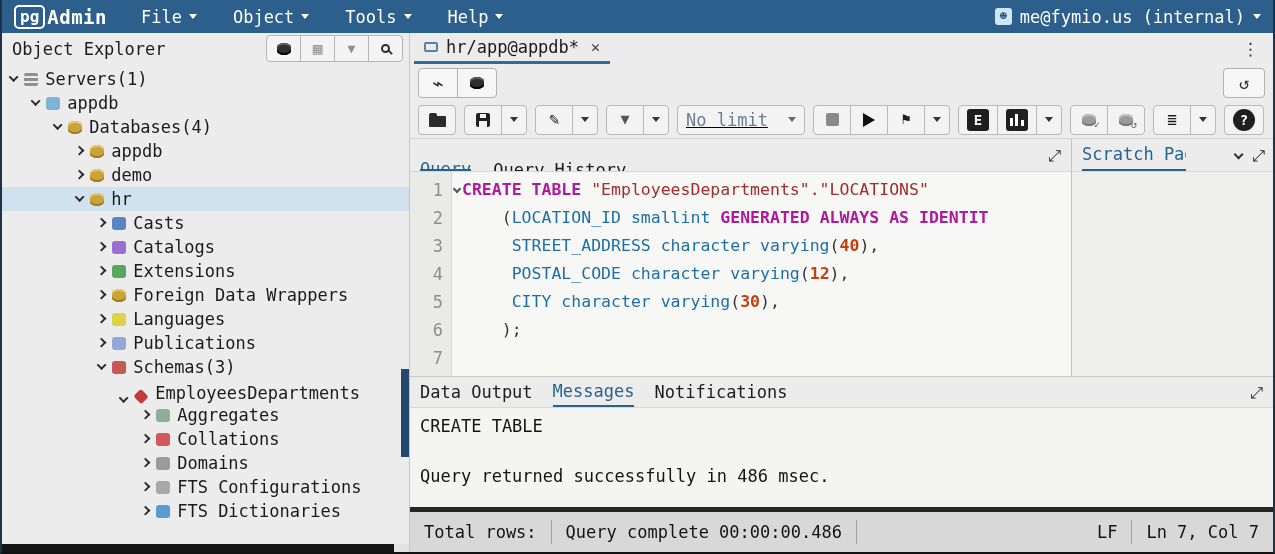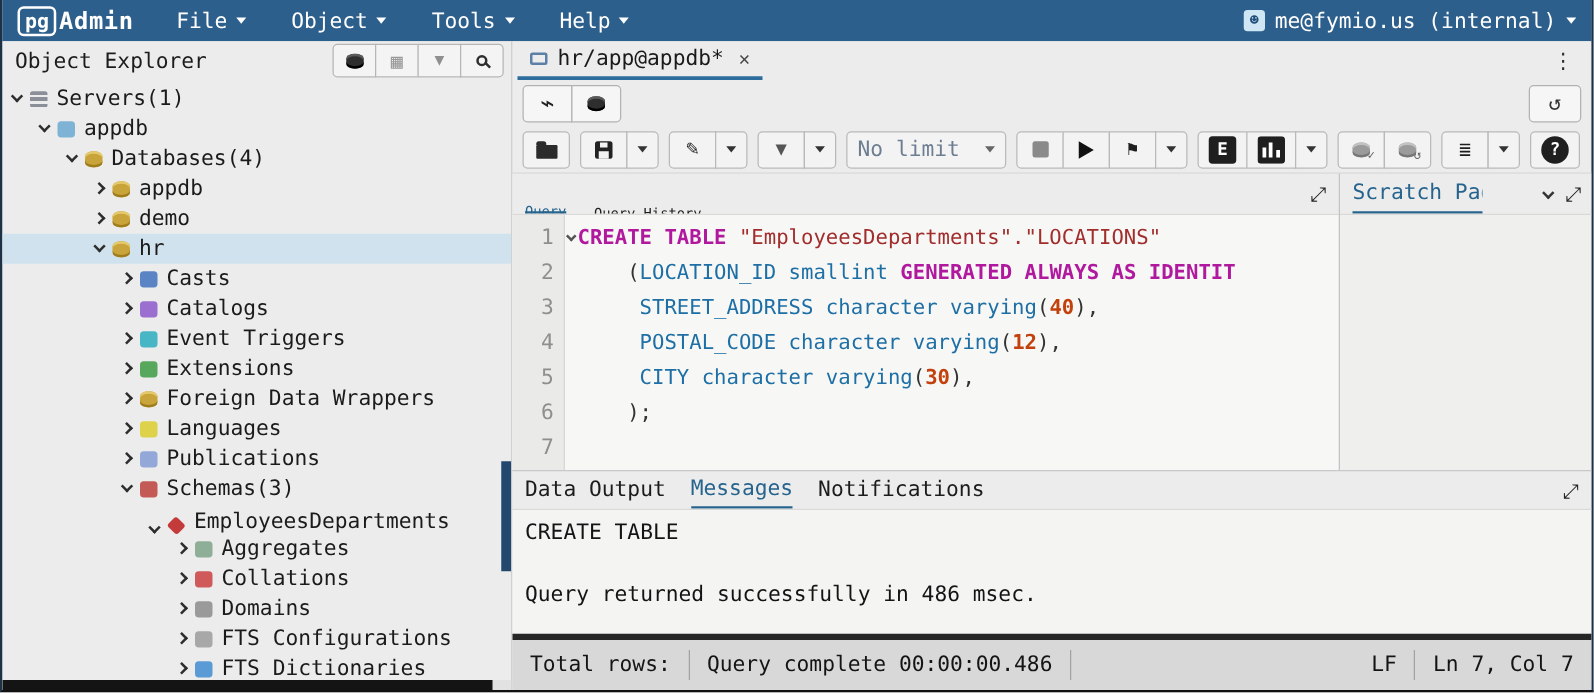--- a/index.html
+++ b/index.html
@@ -97,21 +97,21 @@
       background-size:3px 8px,3px 12px,3px 6px; background-position:4px 9px,9px 5px,15px 11px; background-repeat:no-repeat; }
   .dbmini { position:relative; }
   .dbmini .ov { position:absolute; right:-4px; bottom:-4px; font-size:10px; color:#666; }
   .icon-list { font-size:16px; color:#1e1e1e; line-height:1; }
   .chipQ { width:22px; height:22px; background:#1f1f1f; border-radius:50%; color:#fff; font-weight:bold; font-size:14px; display:flex; align-items:center; justify-content:center; }
 
   
   .workspace { flex:1; min-height:0; display:flex; border-top:1px solid #d5d5d5; }
   .editor-pane { flex:1; min-width:0; display:flex; flex-direction:column; }
   .paneltabs { height:32px; flex:0 0 auto; display:flex; align-items:stretch; padding-left:10px; gap:22px; background:#ececec; }
-  .ptab { display:flex; align-items:center; font-size:11px; color:#1c1c1c;margin-top:30px; }
+  .ptab { display:flex; align-items:center; font-size:17px; color:#1c1c1c;margin-top:30px; }
   .ptab.active { color:#26648e; border-bottom:2px solid #26648e; }
   .expand-ic { margin-left:auto; align-self:center; margin-right:10px; font-size:16px; color:#222; }
   .editor { flex:1; min-height:0; display:flex; background:#f7f7f5; border-top:1px solid #d9d9d7; }
   .gutter { width:42px; flex:0 0 auto; background:#eaeae8; border-right:1px solid #d8d8d6; padding-top:4px; }
   .gnum { height:28px; font-size:17px; color:#8f8f8f; text-align:right; padding-right:8px; line-height:28px; position:relative; }
   .gnum .fold { position:absolute; right:-9px; top:10px; border:solid #555; border-width:0 2px 2px 0; padding:2px; transform:rotate(45deg); }
   .code { flex:1; min-width:0; overflow:hidden; padding:4px 0 0 10px; }
   .cline { height:28px; line-height:28px; font-size:16.5px; white-space:pre; }
   .tok-kw { color:#b0189e; font-weight:bold; }
   .tok-id { color:#1d6fa5;text-align:right; }
@@ -230,25 +230,20 @@
             <span class="ticon" style="background: rgb(91, 132, 196);"></span>
             <span>Casts</span>
           </div>
           <div class="trow" style="padding-left: 96px;">
             <span class="car col"></span>
             <span class="ticon" style="background: rgb(154, 111, 208);"></span>
             <span>Catalogs</span>
           </div>
           <div class="trow" style="padding-left: 96px;">
             <span class="car col"></span>
-            <span class="ticon" style="background: rgb(73, 182, 198);"></span>
-            <span>Event Triggers</span>
-          </div>
-          <div class="trow" style="padding-left: 96px;">
-            <span class="car col"></span>
             <span class="ticon" style="background: rgb(87, 168, 92);"></span>
             <span>Extensions</span>
           </div>
           <div class="trow" style="padding-left: 96px;">
             <span class="car col"></span>
             <span class="ticon cylsty cyl"></span>
             <span>Foreign Data Wrappers</span>
           </div>
           <div class="trow" style="padding-left: 96px;">
             <span class="car col"></span>
@@ -351,21 +346,21 @@
         </div>
         <div class="tgroup">
           <div class="tbtn">
               <span class="glyph-funnel" style="color:#555;font-size:15px;">▼</span>
             </div>
           <div class="tbtn chev">
               <span class="tri dark"></span>
             </div>
         </div>
         <div class="tgroup">
-          <div class="tbtn" style="min-width:128px;justify-content:space-between;">
+          <div class="tbtn" style="min-width:128px;justify-content:space-between;text-decoration:underline;">
             <span class="limit-lbl">No limit</span>
             <span class="tri gray"></span>
           </div>
         </div>
         <div class="tgroup">
           <div class="tbtn">
               <span class="icon-stop"></span>
             </div>
           <div class="tbtn">
               <span class="icon-play"></span>

